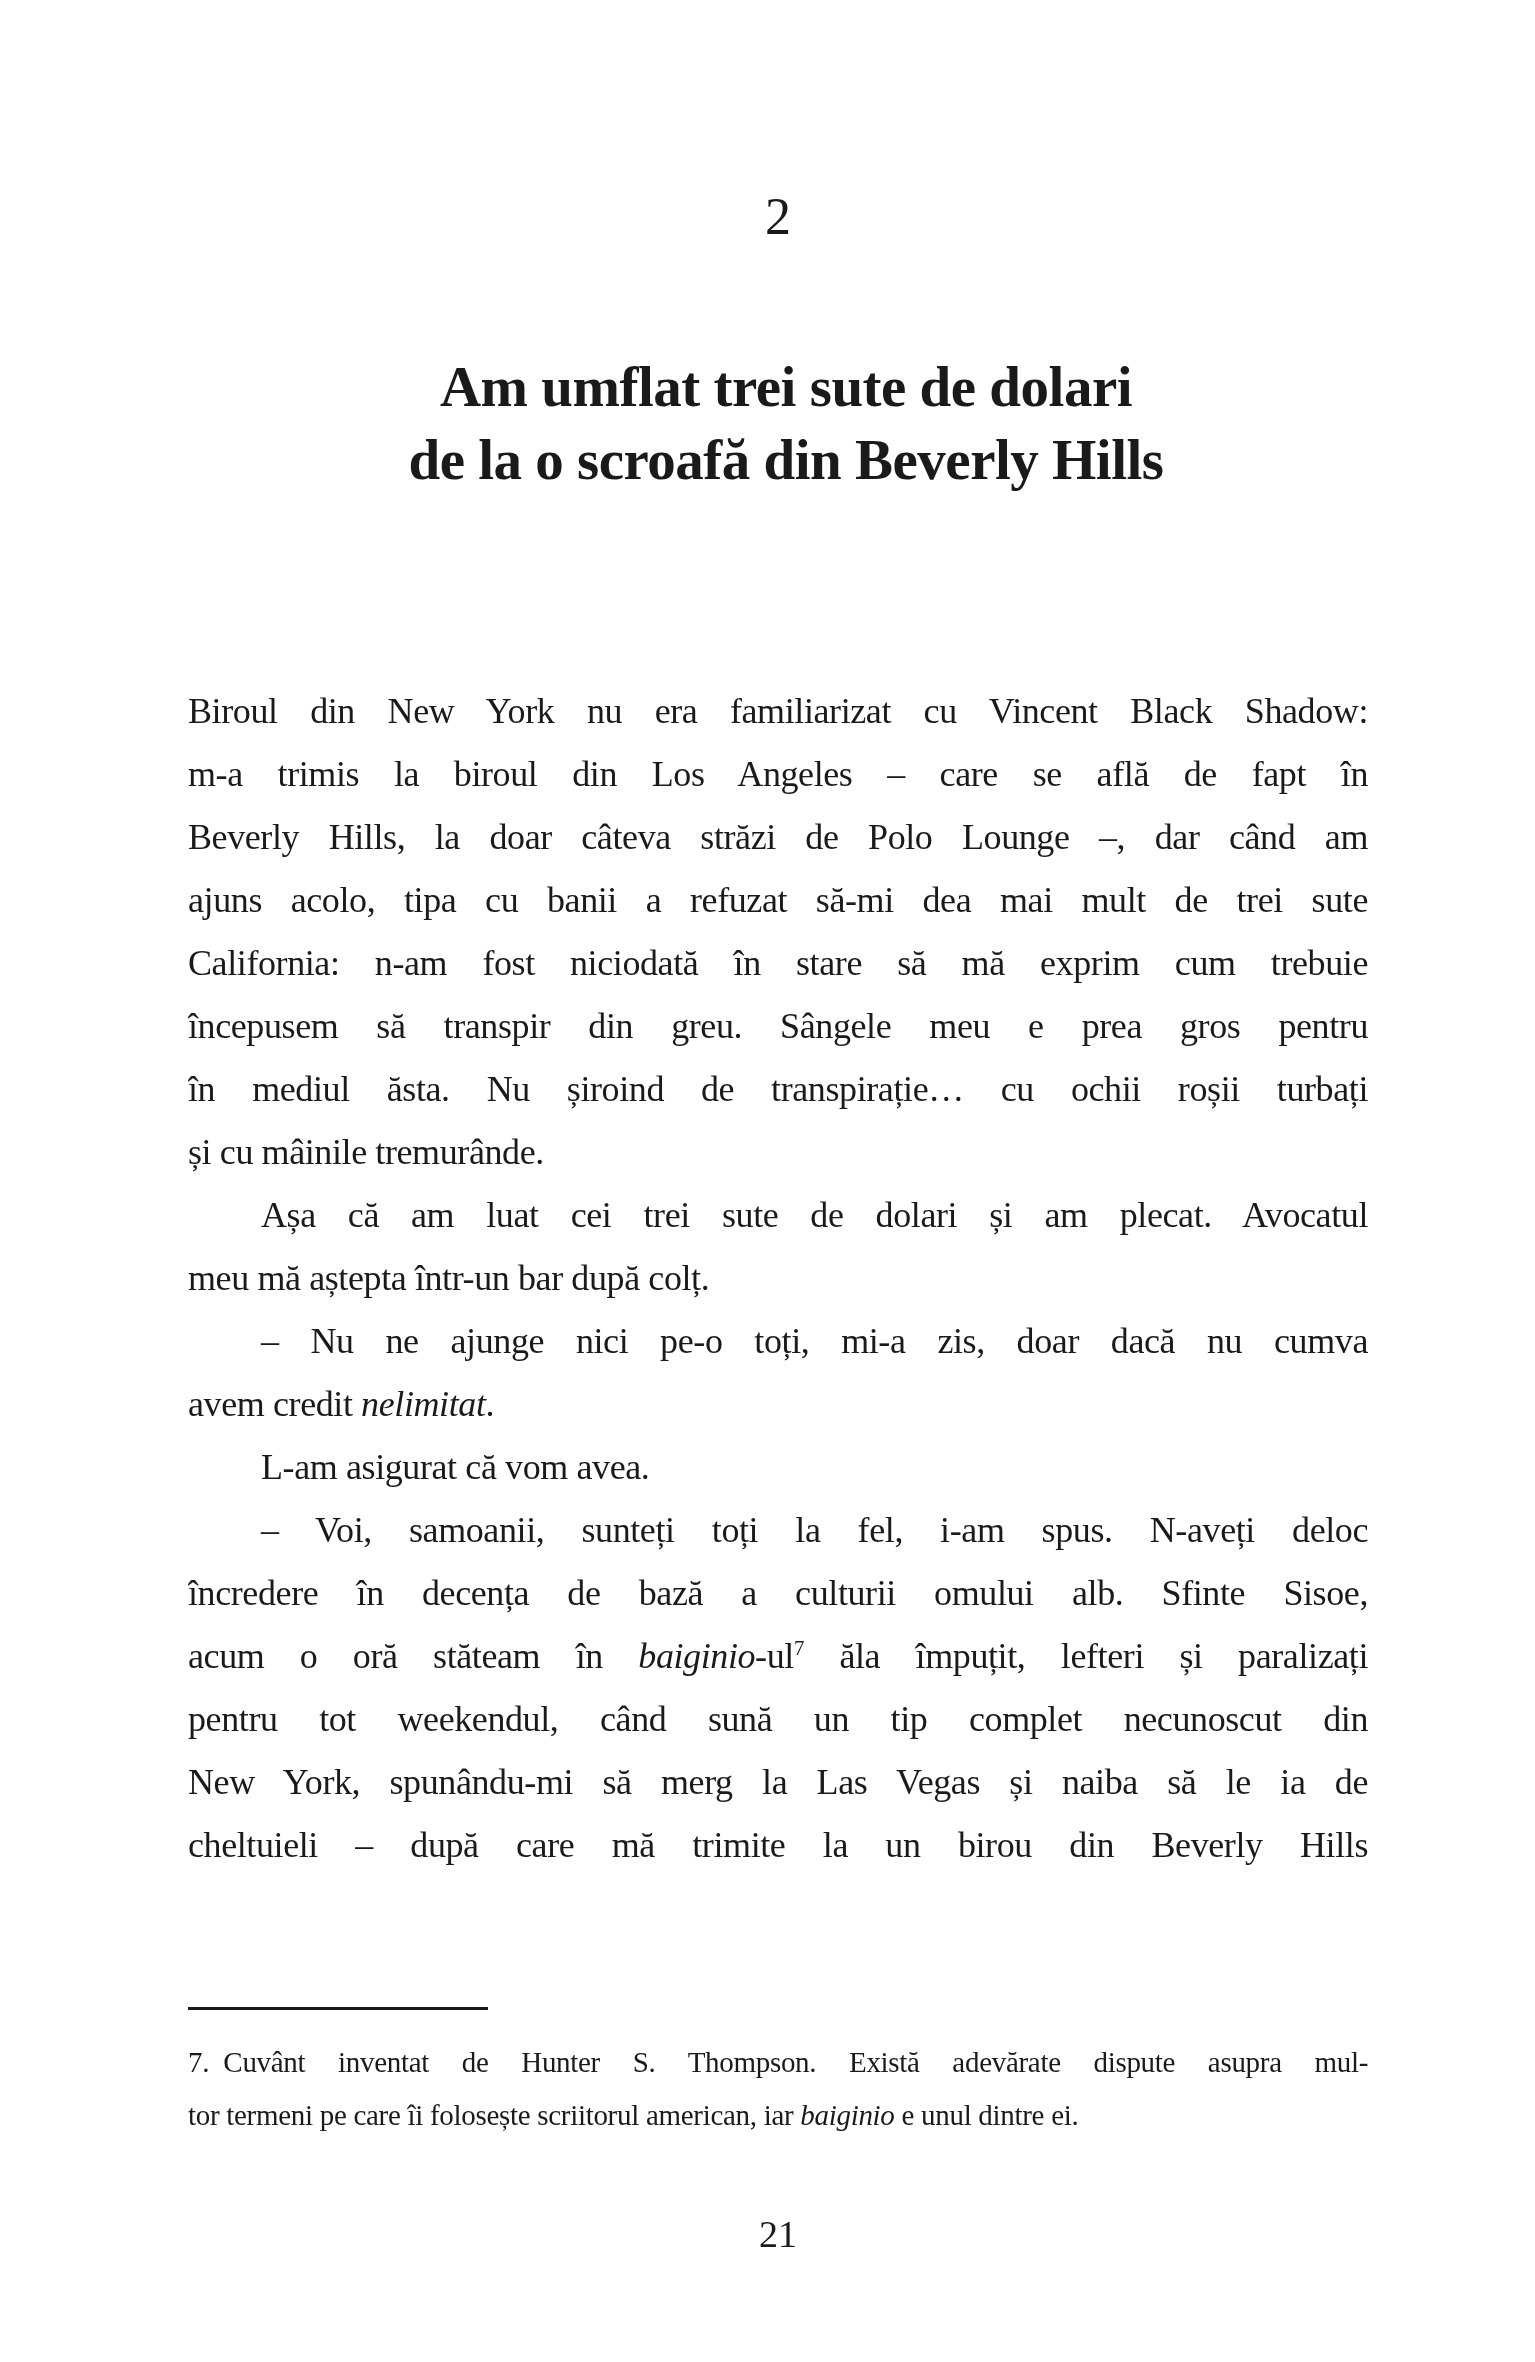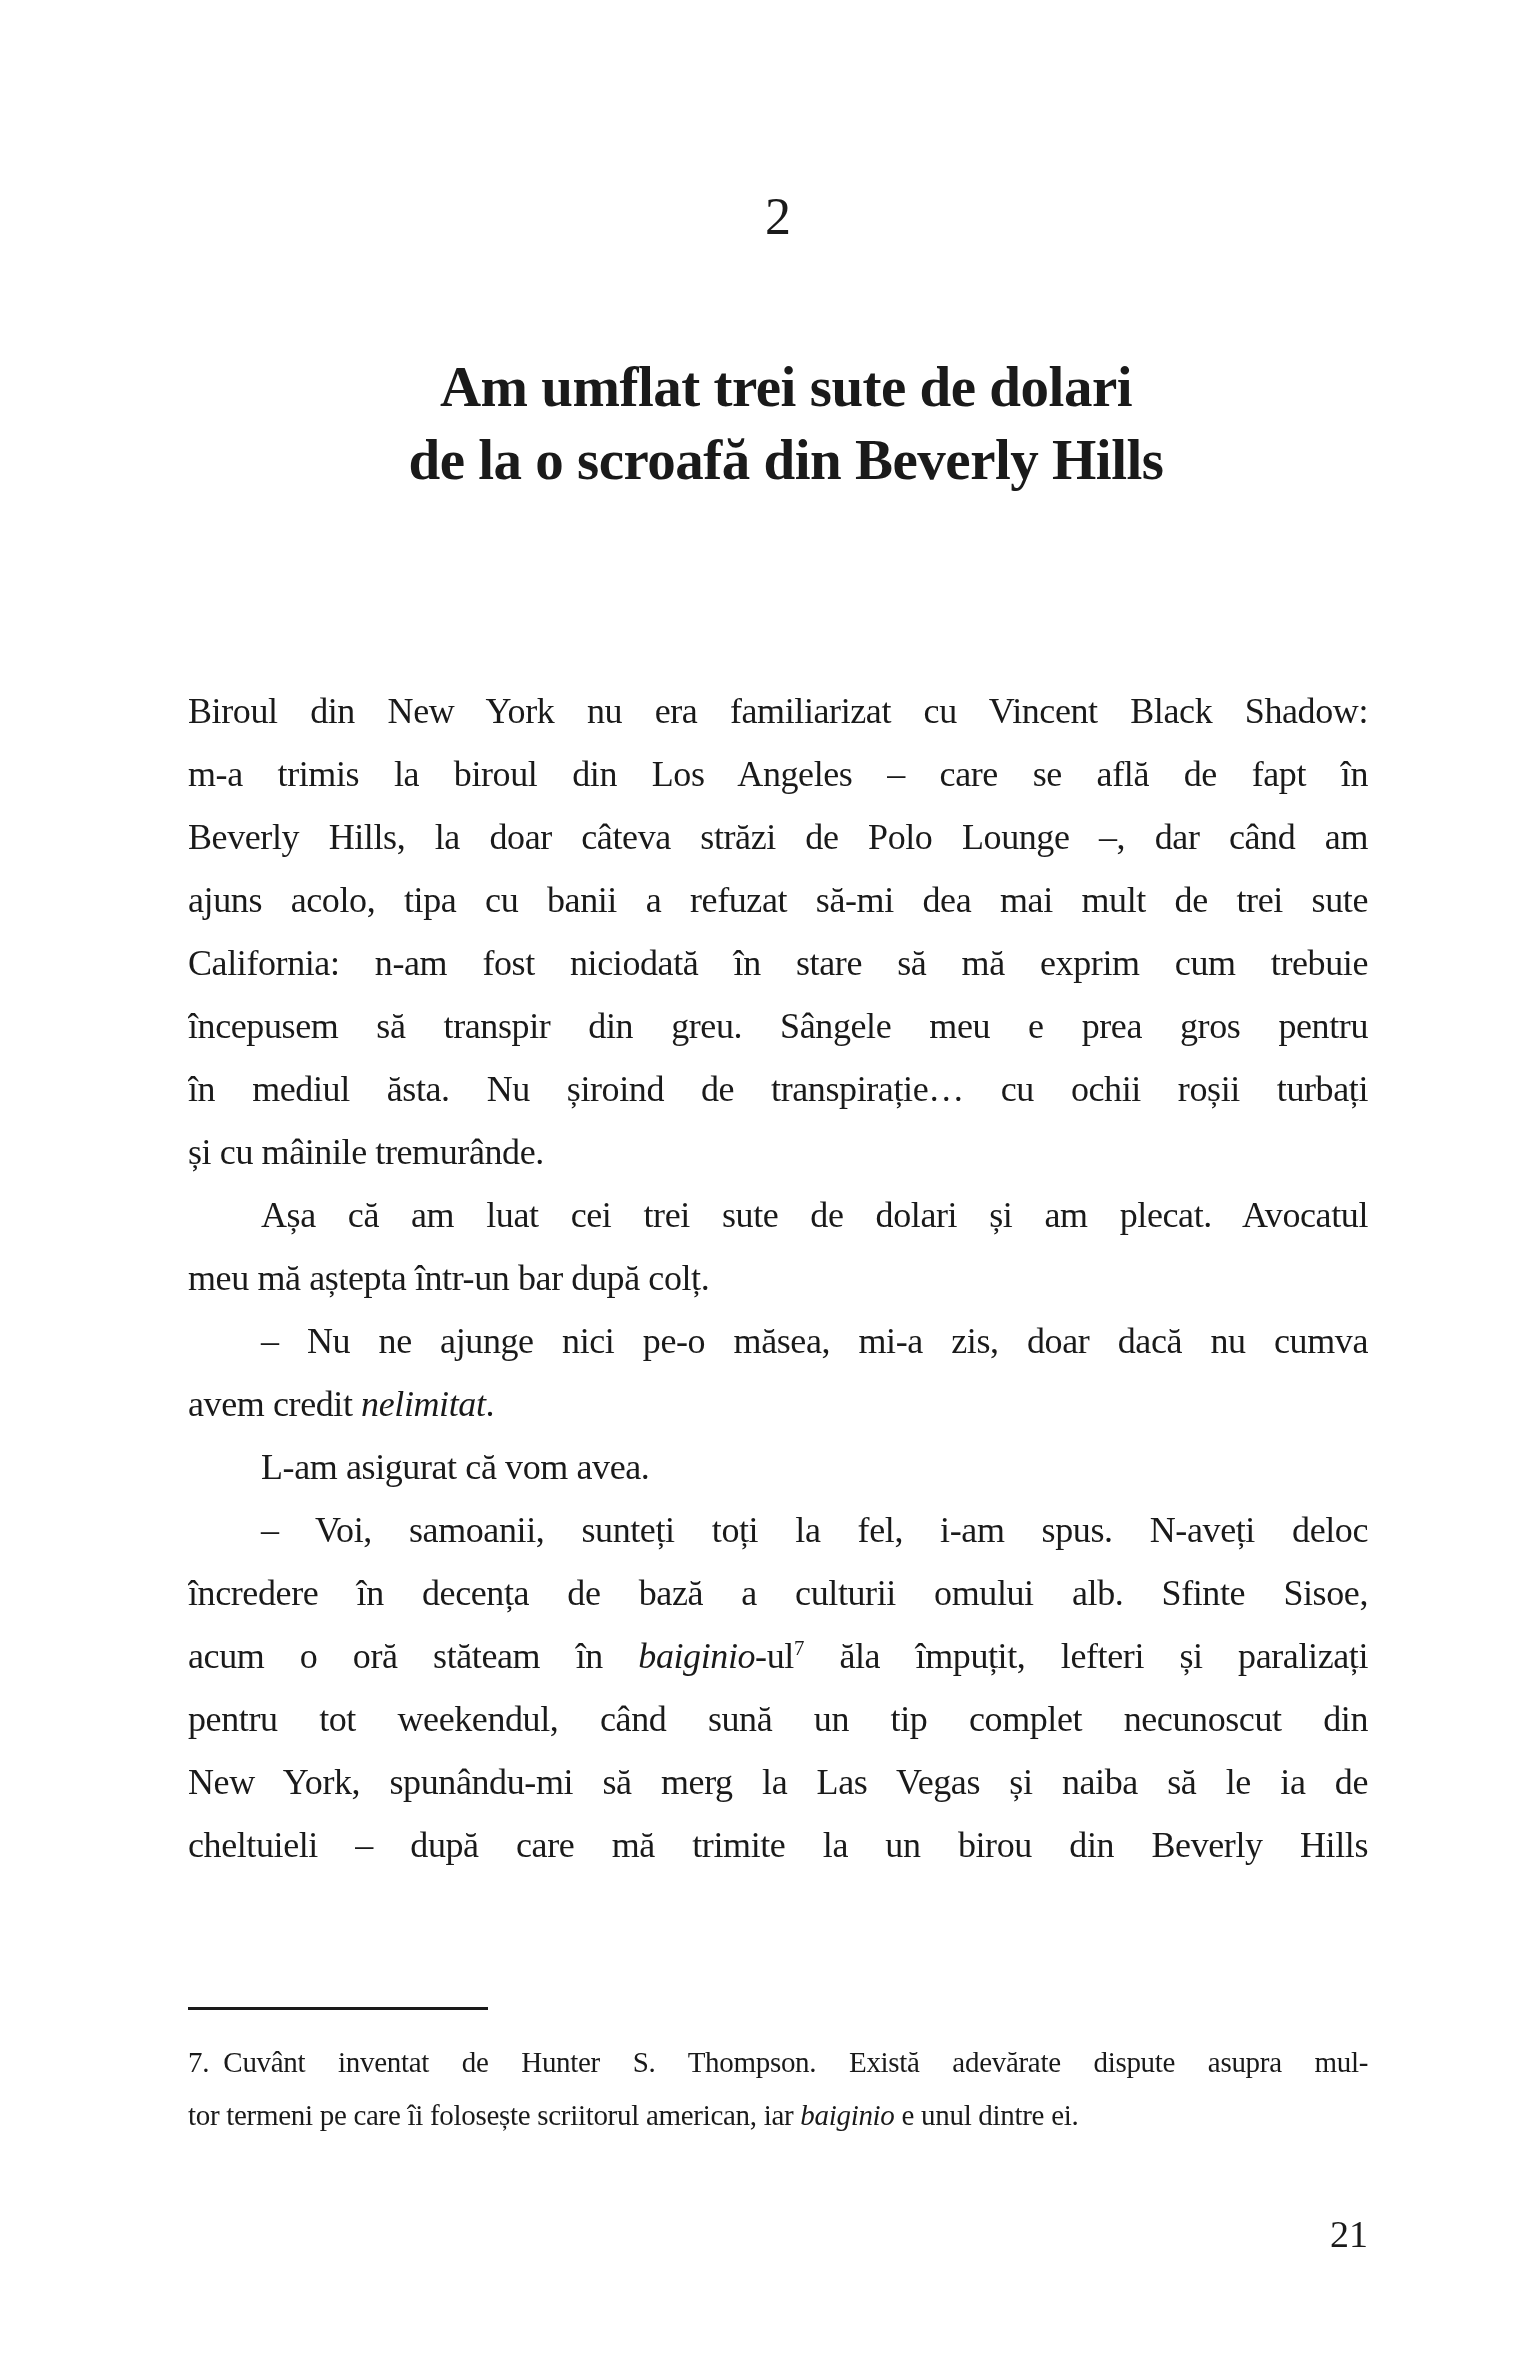--- a/index.html
+++ b/index.html
@@ -82,21 +82,21 @@
     height: 53px;
     line-height: 53px;
     font-size: 29px;
     letter-spacing: -0.3px;
   }
   .page-number {
     position: absolute;
     top: 2212px;
     left: 188px;
     width: 1180px;
-    text-align: right;
+    text-align: center;
     font-size: 38px;
     line-height: 44px;
   }
 </style>
 </head>
 <body>
 
 <div class="scan-page" style="background: rgb(255, 255, 255); color: rgb(26, 26, 26);">
 
   <div class="chapter-number">2</div>
@@ -110,21 +110,21 @@
       <div class="text-line"><span>Biroul din New York nu era familiarizat cu Vincent Black Shadow:</span></div>
       <div class="text-line"><span>m-a trimis la biroul din Los Angeles – care se află de fapt în</span></div>
       <div class="text-line"><span>Beverly Hills, la doar câteva străzi de Polo Lounge –, dar când am</span></div>
       <div class="text-line"><span>ajuns acolo, tipa cu banii a refuzat să-mi dea mai mult de trei sute</span></div>
       <div class="text-line"><span>California: n-am fost niciodată în stare să mă exprim cum trebuie</span></div>
       <div class="text-line"><span>începusem să transpir din greu. Sângele meu e prea gros pentru</span></div>
       <div class="text-line"><span>în mediul ăsta. Nu șiroind de transpirație… cu ochii roșii turbați</span></div>
       <div class="text-line last"><span>și cu mâinile tremurânde.</span></div>
       <div class="text-line indent"><span>Așa că am luat cei trei sute de dolari și am plecat. Avocatul</span></div>
       <div class="text-line last"><span>meu mă aștepta într-un bar după colț.</span></div>
-      <div class="text-line indent"><span>– Nu ne ajunge nici pe-o măsea, mi-a zis, doar dacă nu cumva</span></div>
+      <div class="text-line indent"><span>– Nu ne ajunge nici pe-o toți, mi-a zis, doar dacă nu cumva</span></div>
       <div class="text-line last"><span>avem credit </span><span class="italic">nelimitat</span><span>.</span></div>
       <div class="text-line indent last"><span>L-am asigurat că vom avea.</span></div>
       <div class="text-line indent"><span>– Voi, samoanii, sunteți toți la fel, i-am spus. N-aveți deloc</span></div>
       <div class="text-line"><span>încredere în decența de bază a culturii omului alb. Sfinte Sisoe,</span></div>
       <div class="text-line"><span>acum o oră stăteam în </span><span class="italic">baiginio</span><span>-ul</span><sup class="fn-ref">7</sup><span> ăla împuțit, lefteri și paralizați</span></div>
       <div class="text-line"><span>pentru tot weekendul, când sună un tip complet necunoscut din</span></div>
       <div class="text-line"><span>New York, spunându-mi să merg la Las Vegas și naiba să le ia de</span></div>
       <div class="text-line"><span>cheltuieli – după care mă trimite la un birou din Beverly Hills</span></div>
     </section>
 

